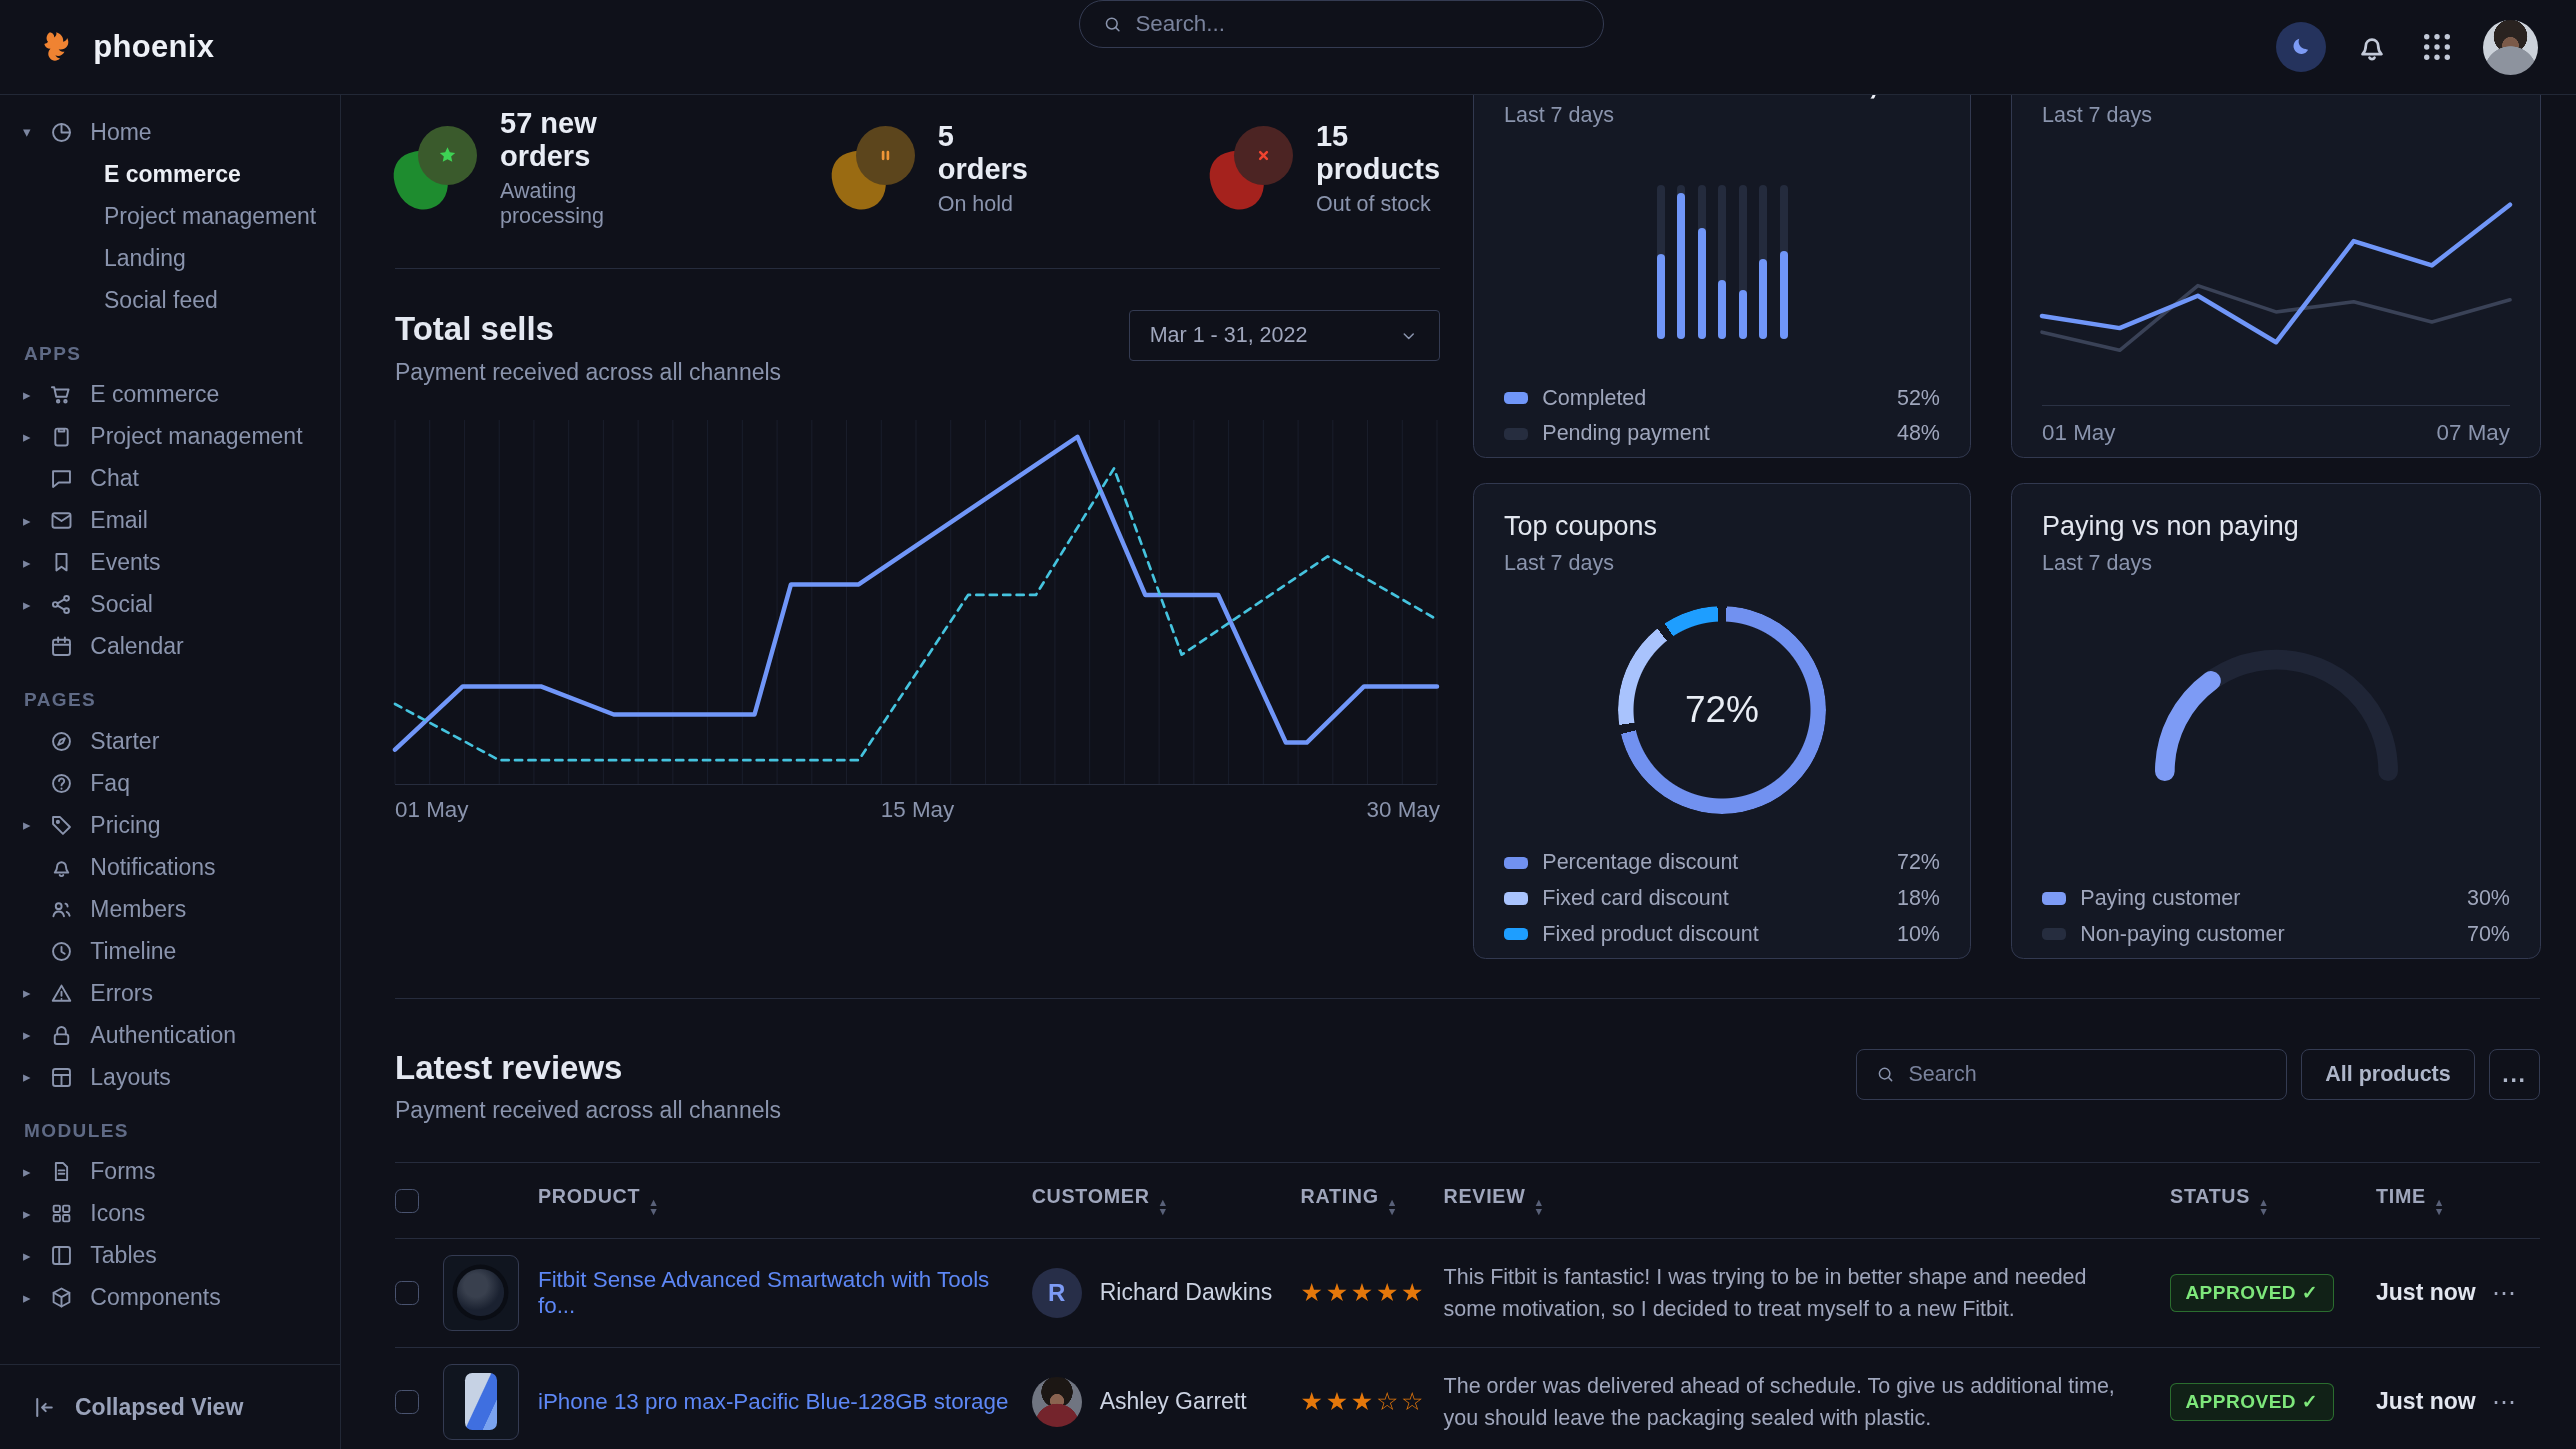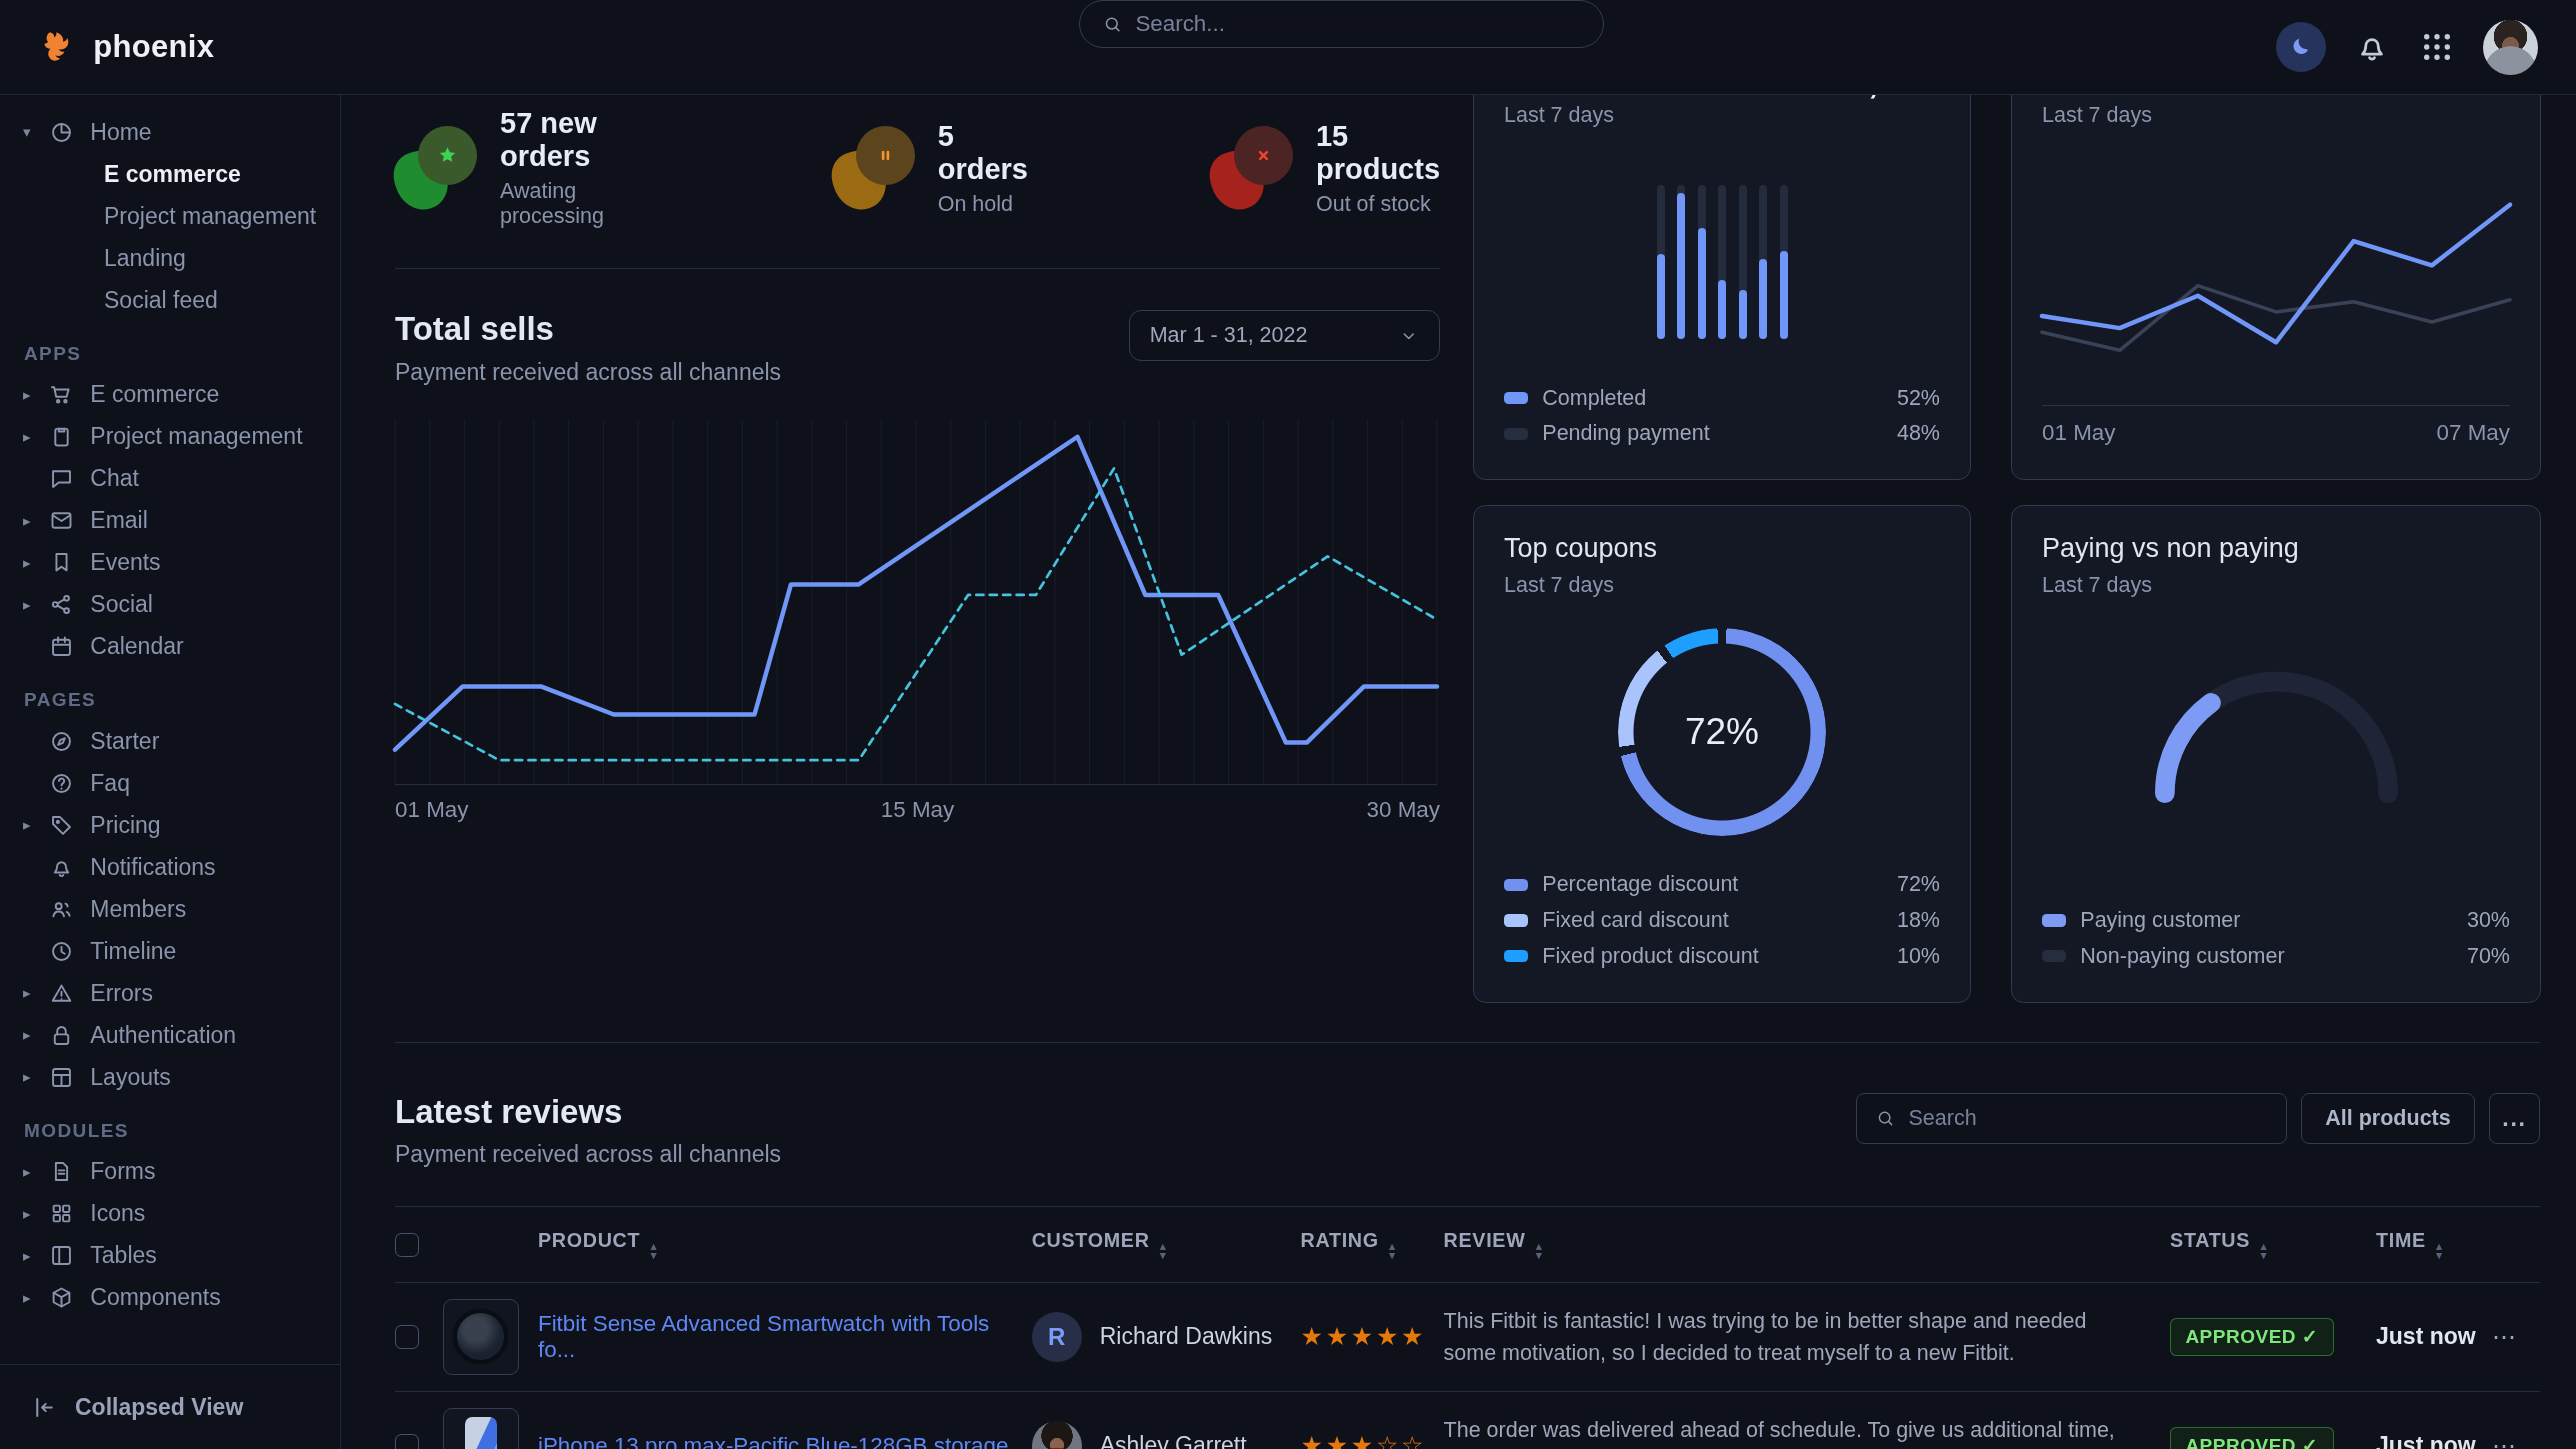--- a/index.html
+++ b/index.html
@@ -60,32 +60,32 @@
   .tone-success .blob{background:#1e8c2f}.tone-success .circ{background:#3a5a2c;color:#3ed254}
   .tone-warning .blob{background:#9a6b12}.tone-warning .circ{background:#5c451c;color:#f09637}
   .tone-danger .blob{background:#a5221d}.tone-danger .circ{background:#4c2423;color:#ef4430}
   .stat-val{font-size:29px;font-weight:700;color:#e8ecf4}
   .stat-lab{font-size:21.5px;color:var(--muted);margin-top:6.3px}
   .stats-divider{border:none;border-top:0.9px solid var(--rowline);margin-top:39px}
 
   .ts-head{display:flex;align-items:flex-start;margin-top:41px}
   .sec-title{font-size:33px;font-weight:700;color:#e4e8f1}
   .sec-sub{font-size:23px;color:var(--muted);margin-top:10.7px}
-  .range-select{margin-left:auto;width:311px;height:51px;border:0.9px solid #343b52;border-radius:12px;display:flex;align-items:center;justify-content:space-between;padding:0 19.7px;font-size:21.5px;color:var(--muted2);background:transparent;cursor:pointer}
+  .range-select{margin-left:auto;width:311px;height:51px;border:0.9px solid #343b52;border-radius:4px;display:flex;align-items:center;justify-content:space-between;padding:0 19.7px;font-size:21.5px;color:var(--muted2);background:transparent;cursor:pointer}
   .range-select svg{width:21.5px;height:21.5px;color:#8a94ad}
 
   .ts-chart{margin-top:34px}
   .ts-chart svg{display:block;width:1042px;height:365px;border-bottom:0.9px solid #272d3e;overflow:visible}
   .ts-xlabels{position:relative;height:30px;margin-top:12.5px;font-size:22.4px;color:var(--muted)}
   .ts-xlabels .xl{position:absolute;top:0}
   .xl-left{left:0}.xl-mid{left:50%;transform:translateX(-50%)}.xl-right{right:0}
 
   
   .cards-grid{flex:1;display:grid;grid-template-columns:498px 1fr;gap:25px 40px;align-content:start}
-  .card{background:var(--card);border:0.9px solid #323950;border-radius:12.5px;padding:27px 30px 33px 30px;display:flex;flex-direction:column;min-height:399px}
+  .card{background:var(--card);border:0.9px solid #323950;border-radius:12.5px;padding:27px 30px 11px 30px;display:flex;flex-direction:column;min-height:399px}
   .card-top{display:flex;align-items:flex-start}
   .card-title{font-size:27px;font-weight:400;color:#e2e6ef;display:inline}
   .badge{display:inline-block;margin-left:12.5px;padding:4.5px 13.4px;border-radius:18px;font-size:19.7px;font-weight:700;color:#ffb057;border:0.9px solid rgba(229,120,11,.45);background:rgba(229,120,11,.12);vertical-align:2.7px}
   .card-big{margin-left:auto;font-size:37px;font-weight:700;color:#eef1f8}
   .card-period{font-size:21.5px;color:var(--muted);margin-top:9px}
   .legend{margin-top:auto;display:flex;flex-direction:column;gap:10.7px}
   .lg-row{display:flex;align-items:center;gap:14.3px;font-size:21.5px;color:var(--muted2)}
   .lg-swatch{width:24px;height:12.5px;border-radius:4.5px;flex:none}
   .lg-val{margin-left:auto}
 

